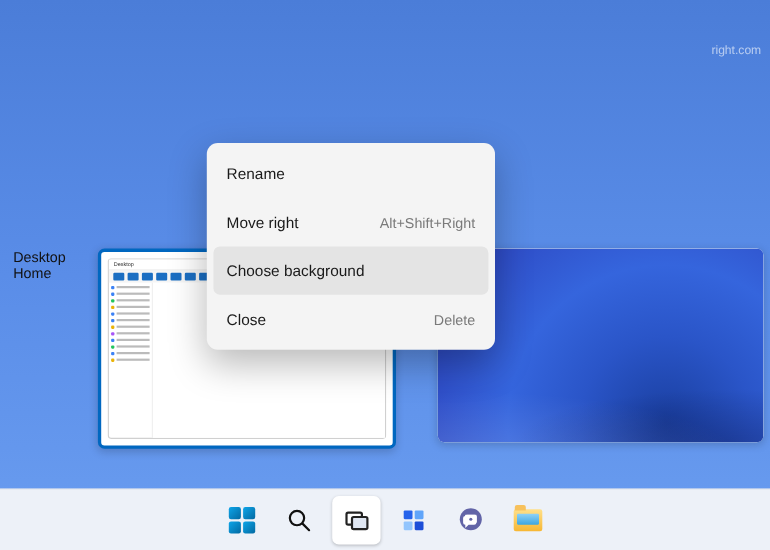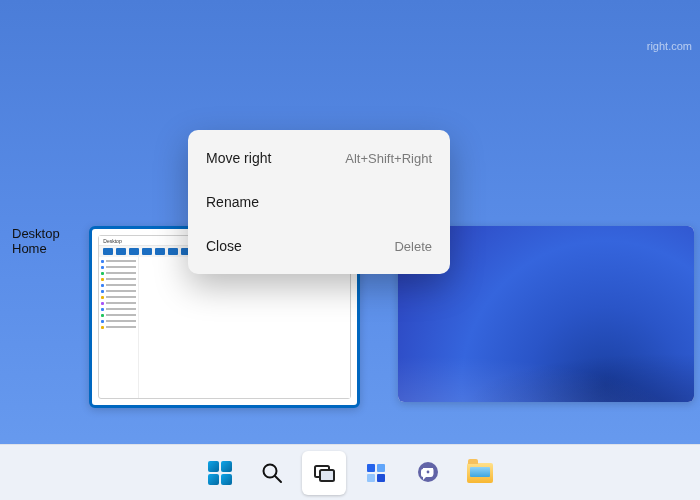--- a/index.html
+++ b/index.html
@@ -227,25 +227,29 @@
 
   <div class="desktop-card third-card">
     <div class="desktop-label">New</div>
     <div class="desktop-thumb"></div>
   </div>
 
 </div>
 
 <div class="context-menu">
   <div class="menu-item">
+    <span>Rename</span>
+    <span class="hint"></span>
+  </div>
+  <div class="menu-item">
     <span>Move right</span>
     <span class="hint">Alt+Shift+Right</span>
   </div>
-  <div class="menu-item">
-    <span>Rename</span>
+  <div class="menu-item hover">
+    <span>Choose background</span>
     <span class="hint"></span>
   </div>
   <div class="menu-item">
     <span>Close</span>
     <span class="hint">Delete</span>
   </div>
 </div>
 
 <div class="taskbar">
   <div class="tb-btn">

